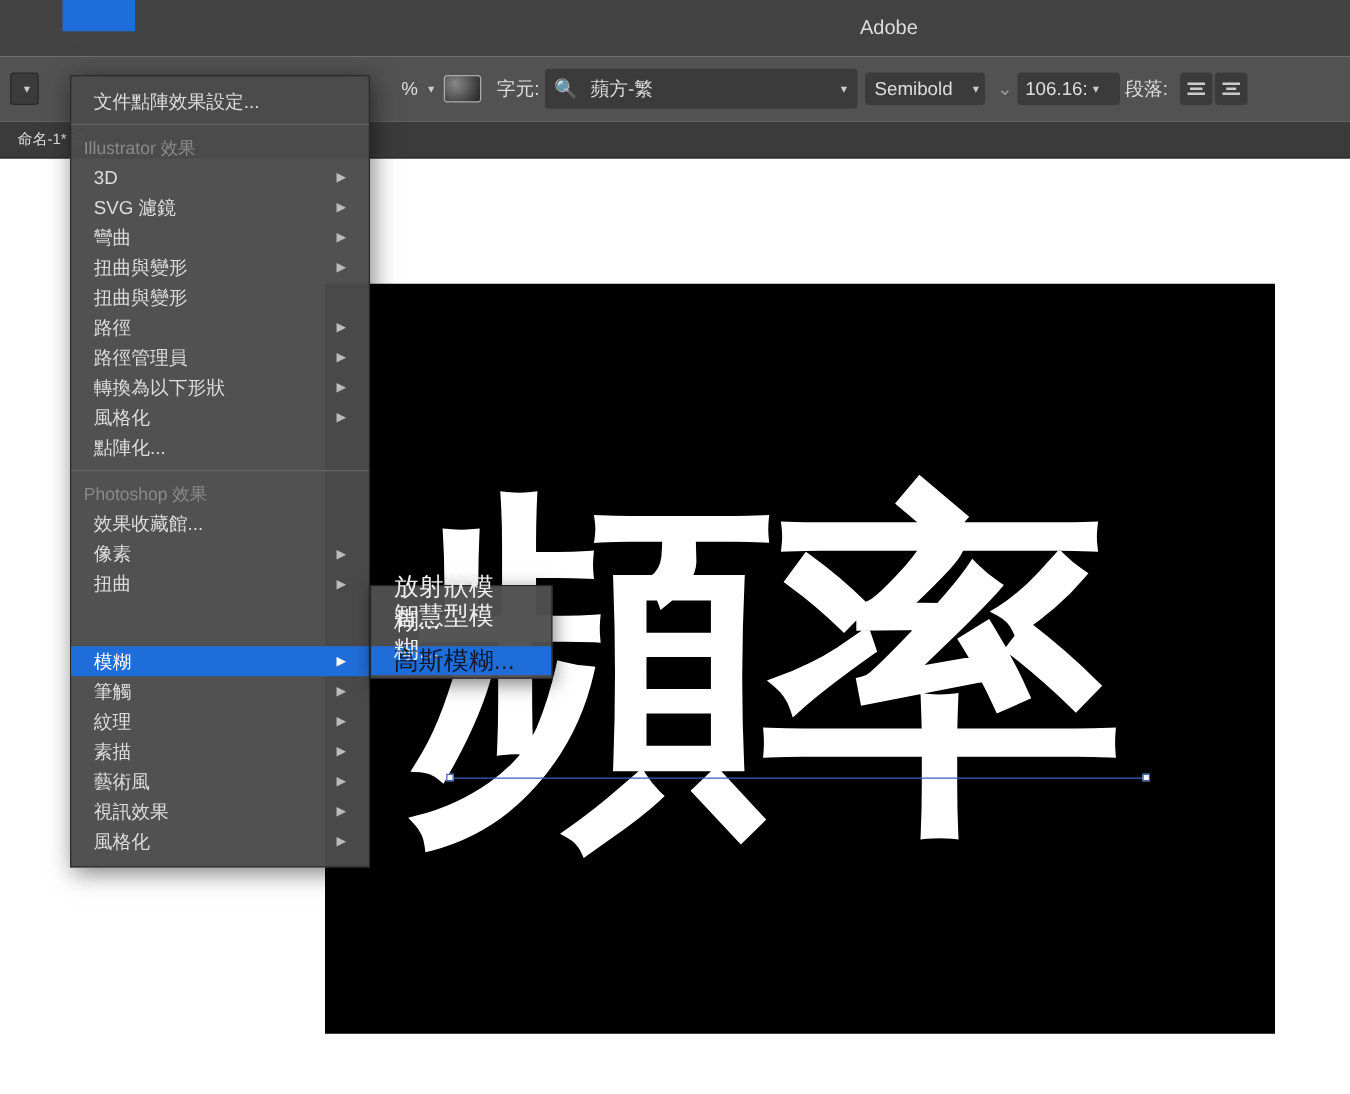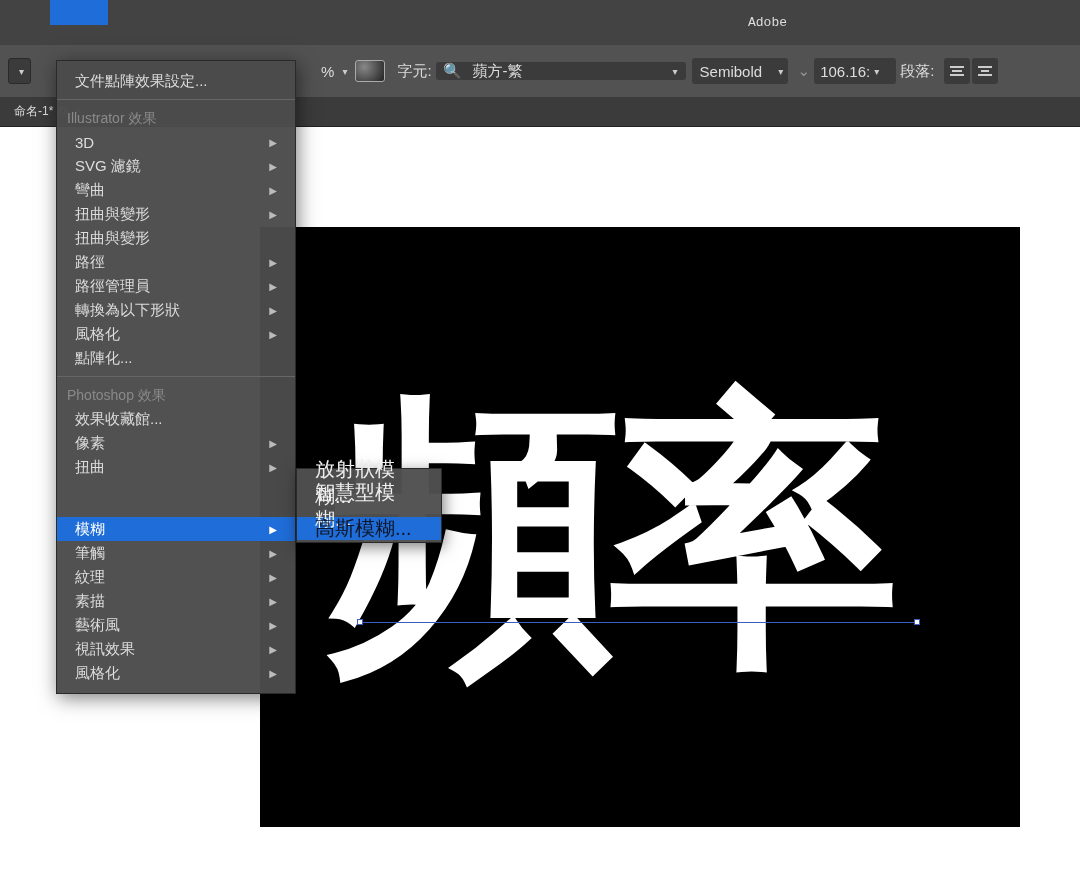--- a/index.html
+++ b/index.html
@@ -14,21 +14,21 @@
   }
   .title-bar {
     height: 45px;
     background: #434343;
     position: relative;
     display: flex;
     align-items: center;
     justify-content: center;
     color: #ddd;
   }
-  .title-app { position: absolute; left: 748px; font-size: 13px; font-family: Liberation Mono, monospace; }
+  .title-app { position: absolute; left: 688px; font-size: 16px; }
   .menu-highlight {
     position: absolute; left: 50px; top: 0; width: 58px; height: 25px;
     background: #1f6dd8;
   }
   .control-bar {
     height: 52px;
     background: #525252;
     display: flex;
     align-items: center;
     color: #ddd;
@@ -46,21 +46,21 @@
     margin-right: 6px;
   }
   .cb-chev { font-size: 10px; margin-left: 4px; color: #ccc; }
   .cb-swatch {
     width: 30px; height: 22px; border: 1px solid #aaa; border-radius: 3px;
     background: radial-gradient(circle at 30% 30%, #888, #222);
     display: inline-block; margin: 0 8px;
   }
   .cb-label { margin: 0 4px; }
   .cb-font-sel {
-    background: #3b3b3b; border-radius: 3px; height: 18px;
+    background: #3b3b3b; border-radius: 3px; height: 32px;
     display: inline-flex; align-items: center; padding: 0 8px;
     width: 250px; justify-content: space-between;
   }
   .cb-search { color: #999; margin-right: 6px; }
   .cb-weight {
     background: #3b3b3b; border-radius: 3px; height: 26px;
     display: inline-flex; align-items: center; padding: 0 8px; width: 96px;
     justify-content: space-between; margin: 0 6px; gap: 12px;
   }
   .cb-size {

